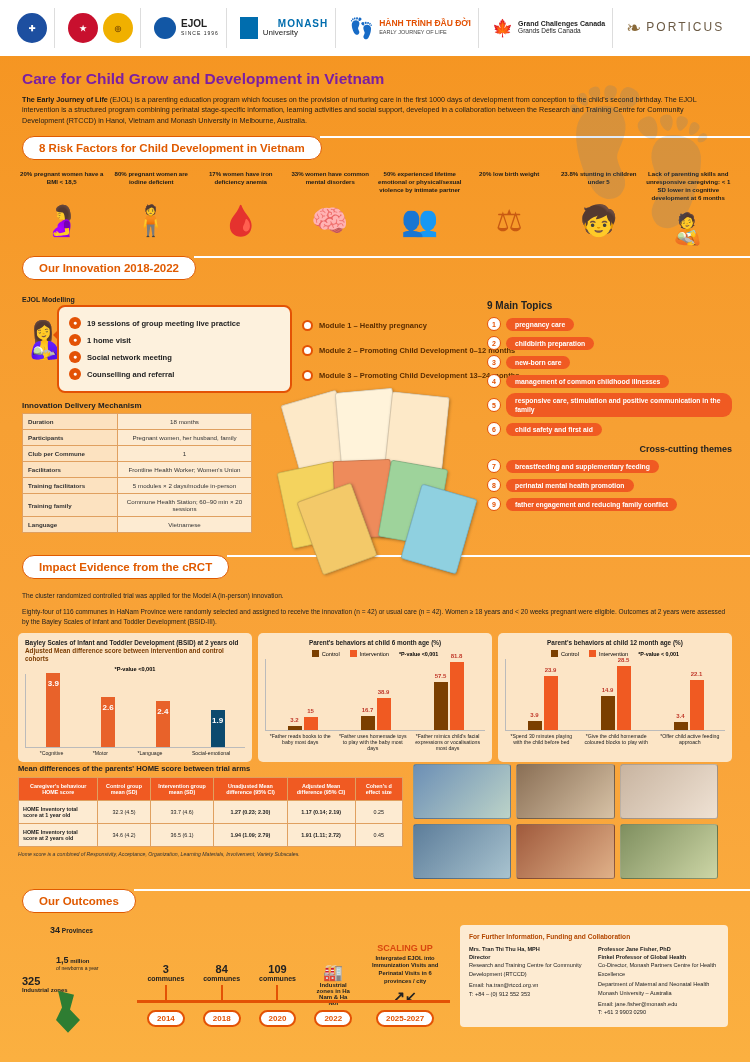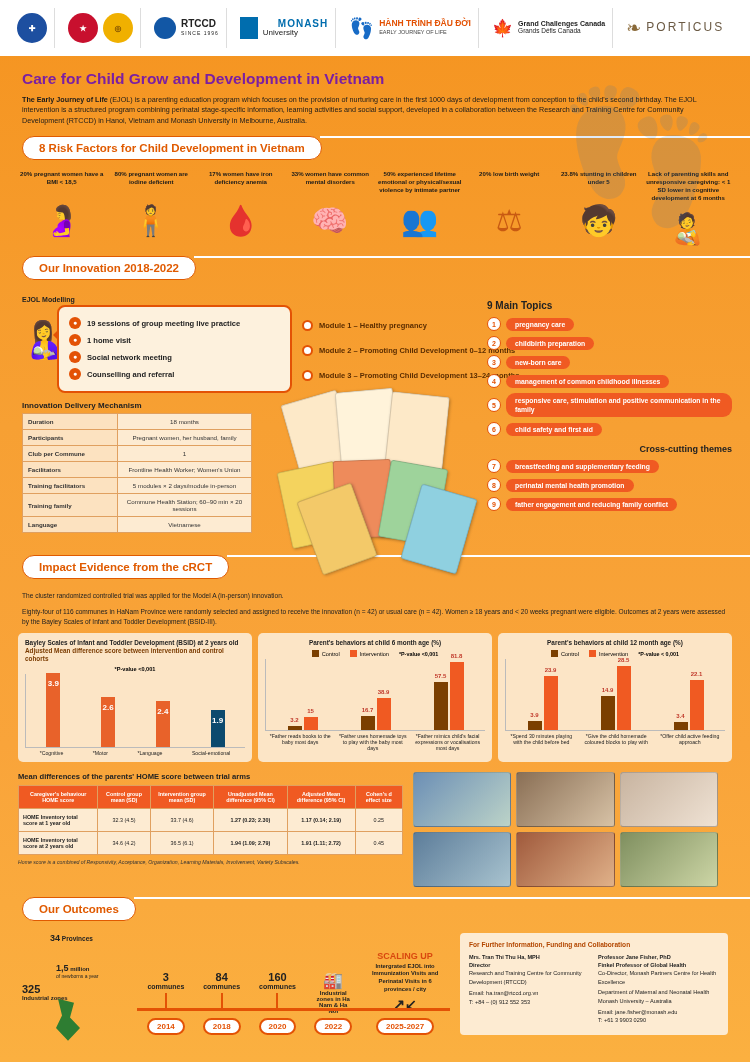--- a/index.html
+++ b/index.html
@@ -124,21 +124,21 @@
     <div class="logo-cell">
       <div class="circ" style="background:#1d4fa0;border:2px solid #1d4fa0;">✚</div>
     </div>
     <div class="logo-cell">
       <div class="circ" style="background:#C8102E;">★</div>
       <div class="circ" style="background:#f0b000;color:#7a4b00;">◎</div>
     </div>
     <div class="logo-cell">
       <div style="width:22px;height:22px;border-radius:50%;background:#1257a5;"></div>
       <div class="logo-txt">
-        <b>RTCCD</b>
+        <b>EJOL</b>
         <span style="font-size:5px;letter-spacing:1px;">SINCE 1996</span>
       </div>
     </div>
     <div class="logo-cell">
       <div style="width:18px;height:22px;background:#006DAE;"></div>
       <div class="logo-txt">
         <b style="letter-spacing:1px;color:#006DAE;padding-left:15px;">MONASH</b>
         <span>University</span>
       </div>
     </div>
@@ -452,21 +452,21 @@
         </div>
       </div>
       <div class="xlabs">
         <span style="width:31%">*Spend 30 minutes playing with the child before bed</span>
         <span style="width:33%">*Give the child homemade coloured blocks to play with</span>
         <span style="width:30%">*Offer child active feeding approach</span>
       </div>
     </div>
   </div>
 
-  <div style="display:flex;gap:10px;padding:10px 18px 0 18px;">
+  <div style="display:flex;gap:10px;padding:2px 18px 0 18px;">
     <div>
       <div style="font-size:7.6px;font-weight:bold;color:#222;margin-bottom:4px;">Mean differences of the parents' HOME score between trial arms</div>
       <table class="home">
         <tbody>
             <tr>
           <th>Caregiver's behaviour HOME score</th>
           <th>Control group mean (SD)</th>
           <th>Intervention group mean (SD)</th>
           <th>Unadjusted Mean difference (95% CI)</th>
           <th>Adjusted Mean difference (95% CI)</th>
@@ -536,21 +536,21 @@
           <div style="height:18px;width:2px;background:#E35205;margin:3px auto;"></div>
           <span class="tl-year">2014</span>
         </div>
         <div class="tl-item">
           <div class="tl-num">84</div>
           <div>communes</div>
           <div style="height:18px;width:2px;background:#E35205;margin:3px auto;"></div>
           <span class="tl-year">2018</span>
         </div>
         <div class="tl-item">
-          <div class="tl-num">160</div>
+          <div class="tl-num">109</div>
           <div>communes</div>
           <div style="height:18px;width:2px;background:#E35205;margin:3px auto;"></div>
           <span class="tl-year">2020</span>
         </div>
         <div class="tl-item" style="max-width:66px;">
           <div style="font-size:16px;">🏭</div>
           <div style="font-size:6px;">Industrial zones in Ha Nam &amp; Ha Noi</div>
           <span class="tl-year">2022</span>
         </div>
         <div class="tl-item" style="max-width:80px;">

